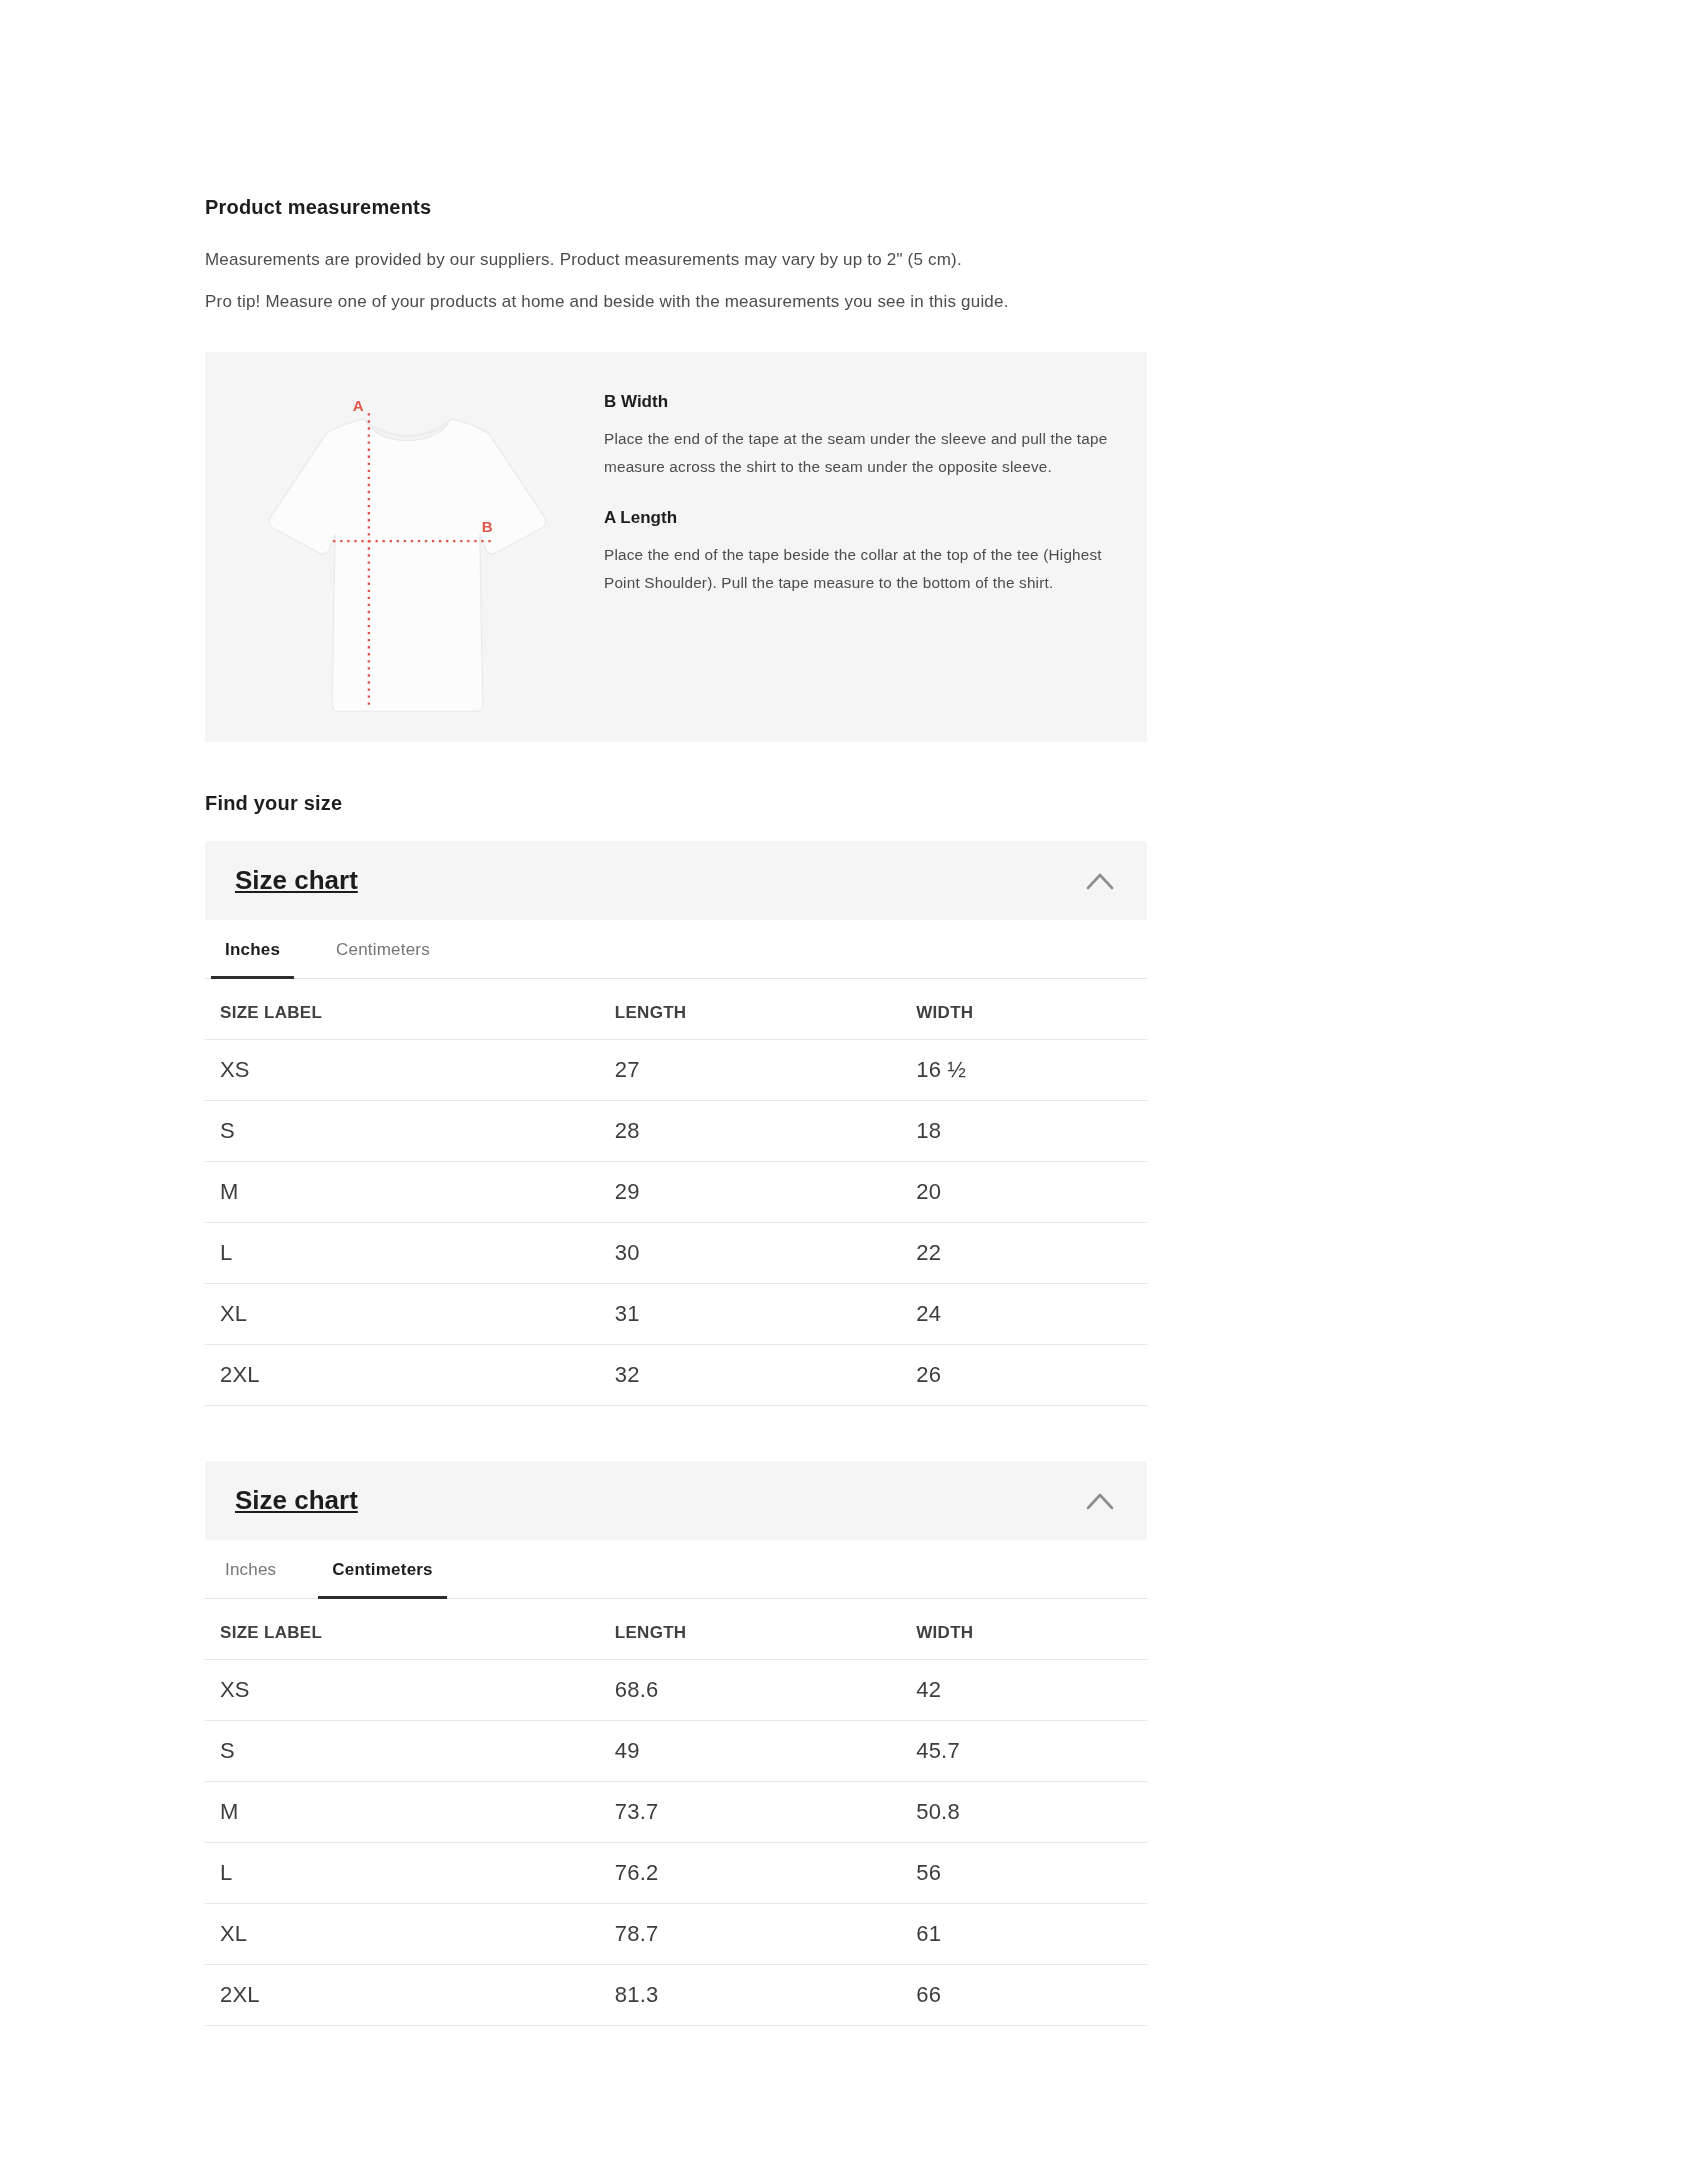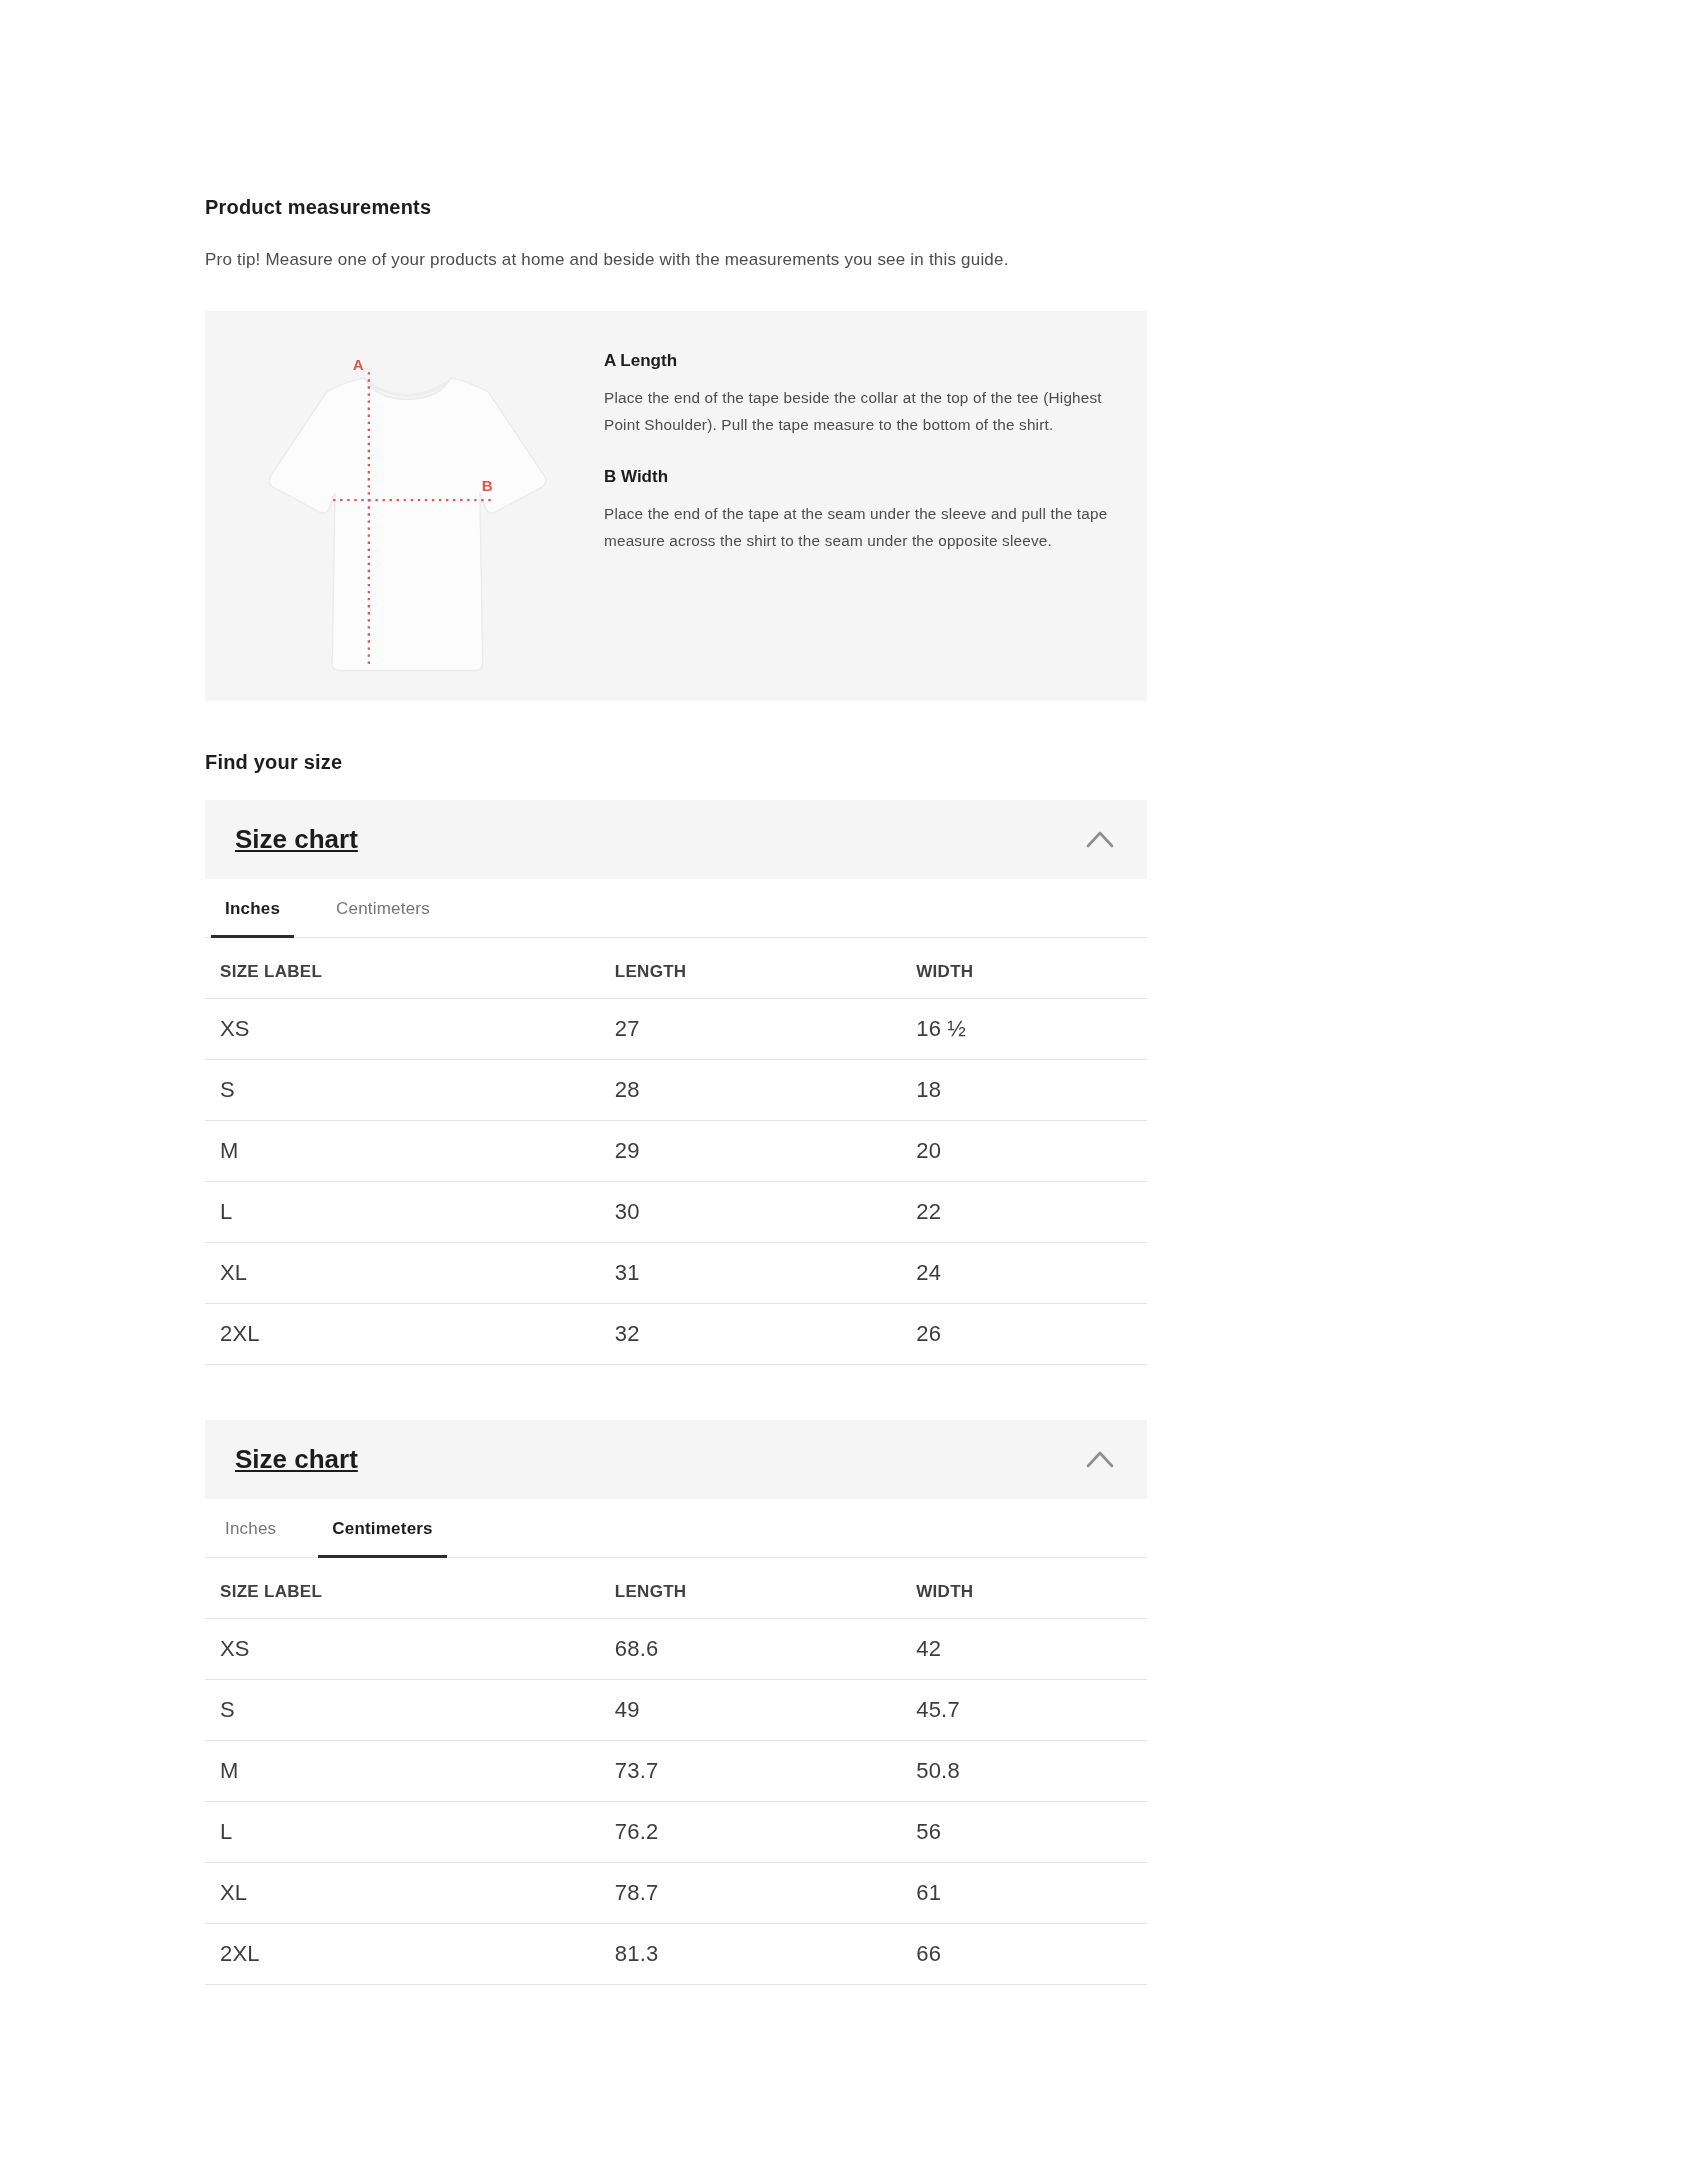--- a/index.html
+++ b/index.html
@@ -81,20 +81,21 @@
   table.size-table tbody tr { border-top:1px solid #e7e7e7; }
   table.size-table tbody tr:last-child { border-bottom:1px solid #e7e7e7; }
 </style>
 </head>
 <body>
 
 <div class="page">
 
   <h1 class="page-title">Product measurements</h1>
 
+  <p class="intro">Measurements are provided by our suppliers. Product measurements may vary by up to 2" (5 cm).</p>
   <p class="intro">Pro tip! Measure one of your products at home and beside with the measurements you see in this guide.</p>
 
   <div class="guide-panel">
     <div class="tee-wrap">
       <svg width="301" height="348" viewBox="0 0 320 360" xmlns="http://www.w3.org/2000/svg">
 
         <path d="M 115,30
              Q 95,34 75,45
              L 15,135 Q 12,142 18,146
              L 68,173 Q 75,176 78,168
@@ -112,26 +113,26 @@
         <path d="M 112,28 Q 161,66 210,28 Q 196,48 161,50 Q 126,48 112,28 Z" fill="#ededee"></path>
 
         <line x1="120" y1="24" x2="120" y2="338" stroke="#e0564a" stroke-width="2.5" stroke-dasharray="2.5 5"></line>
         <line x1="82" y1="160" x2="252" y2="160" stroke="#e0564a" stroke-width="2.5" stroke-dasharray="2.5 5"></line>
         <text x="103" y="22" font-size="16" font-weight="bold" fill="#e0564a">A</text>
         <text x="240" y="150" font-size="16" font-weight="bold" fill="#e0564a">B</text>
       </svg>
     </div>
     <div class="guide-text">
       <div class="guide-item">
+        <div class="guide-item-title">B Width</div>
+        <div class="guide-item-desc">Place the end of the tape at the seam under the sleeve and pull the tape measure across the shirt to the seam under the opposite sleeve.</div>
+      </div>
+      <div class="guide-item">
         <div class="guide-item-title">A Length</div>
         <div class="guide-item-desc">Place the end of the tape beside the collar at the top of the tee (Highest Point Shoulder). Pull the tape measure to the bottom of the shirt.</div>
-      </div>
-      <div class="guide-item">
-        <div class="guide-item-title">B Width</div>
-        <div class="guide-item-desc">Place the end of the tape at the seam under the sleeve and pull the tape measure across the shirt to the seam under the opposite sleeve.</div>
       </div>
     </div>
   </div>
 
   <h2 class="section-heading">Find your size</h2>
 
   <section class="size-chart-section">
     <div class="accordion-header">
       <span class="accordion-title">Size chart</span>
       <span class="chevron">

